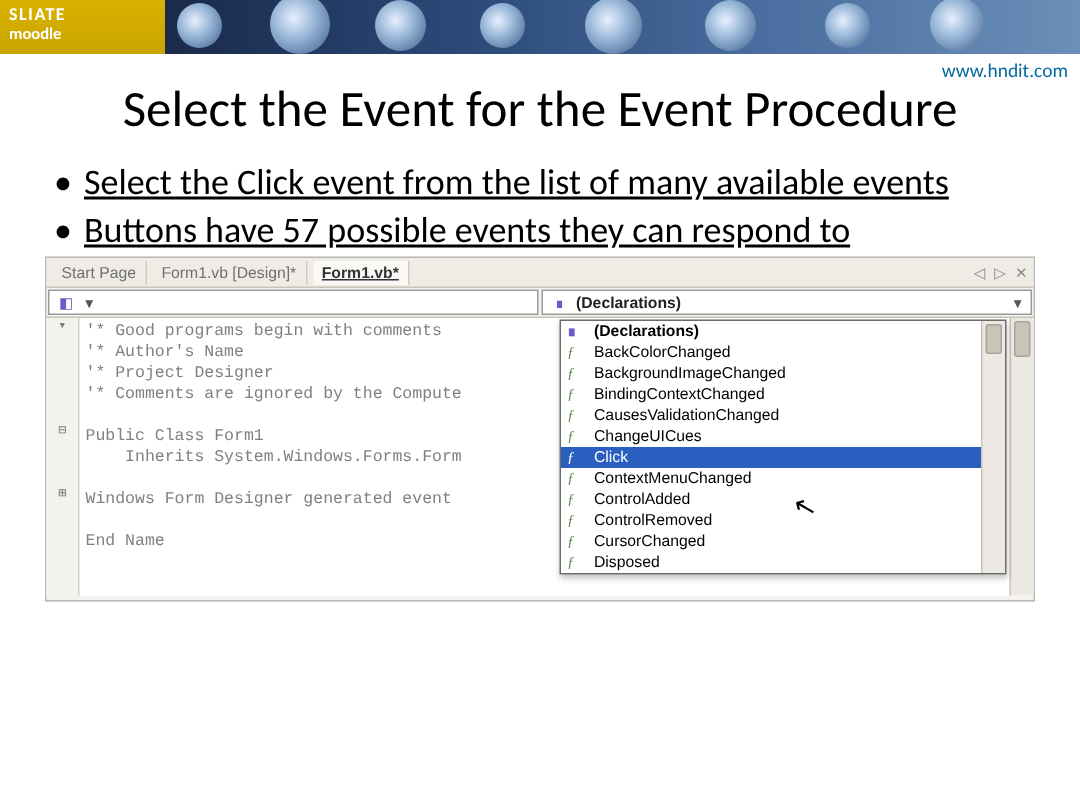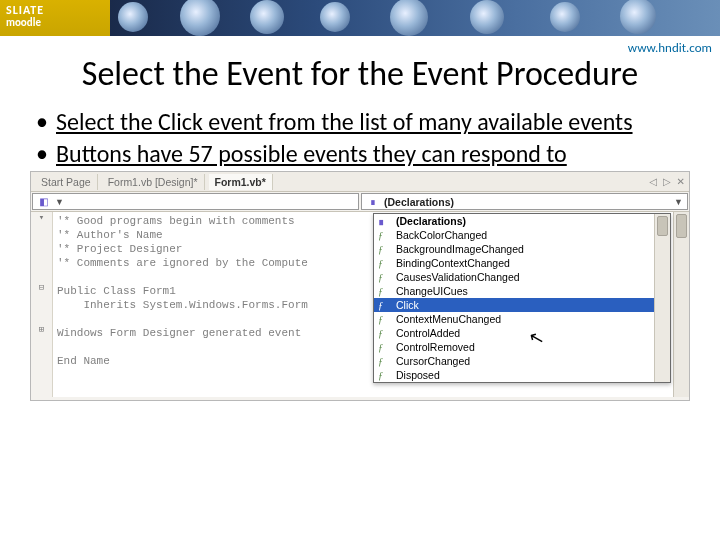--- a/index.html
+++ b/index.html
@@ -75,21 +75,21 @@
     height: 20px;
     display: flex;
     align-items: center;
     background: #efece6;
     border-bottom: 1px solid #c8c4b8;
     padding: 0 4px;
     color: #707070;
     gap:4px;
   }
   .vs-tab { padding: 2px 6px; border-right:1px solid #d0cdc0;}
-  .vs-tab.active { font-weight: bold; color:#333; background:#f9f8f5;}
+  .vs-tab.active { font-weight: bold; color:#333; background:#f9f8f5;text-decoration:underline;}
   .vs-tabs-right { margin-left:auto; display:flex; gap:6px; color:#888; font-size:10px;}
   .vs-combos {
     height: 20px;
     display: flex;
     border-bottom:1px solid #c8c4b8;
   }
   .combo {
     flex: 1;
     display: flex;
     align-items: center;

